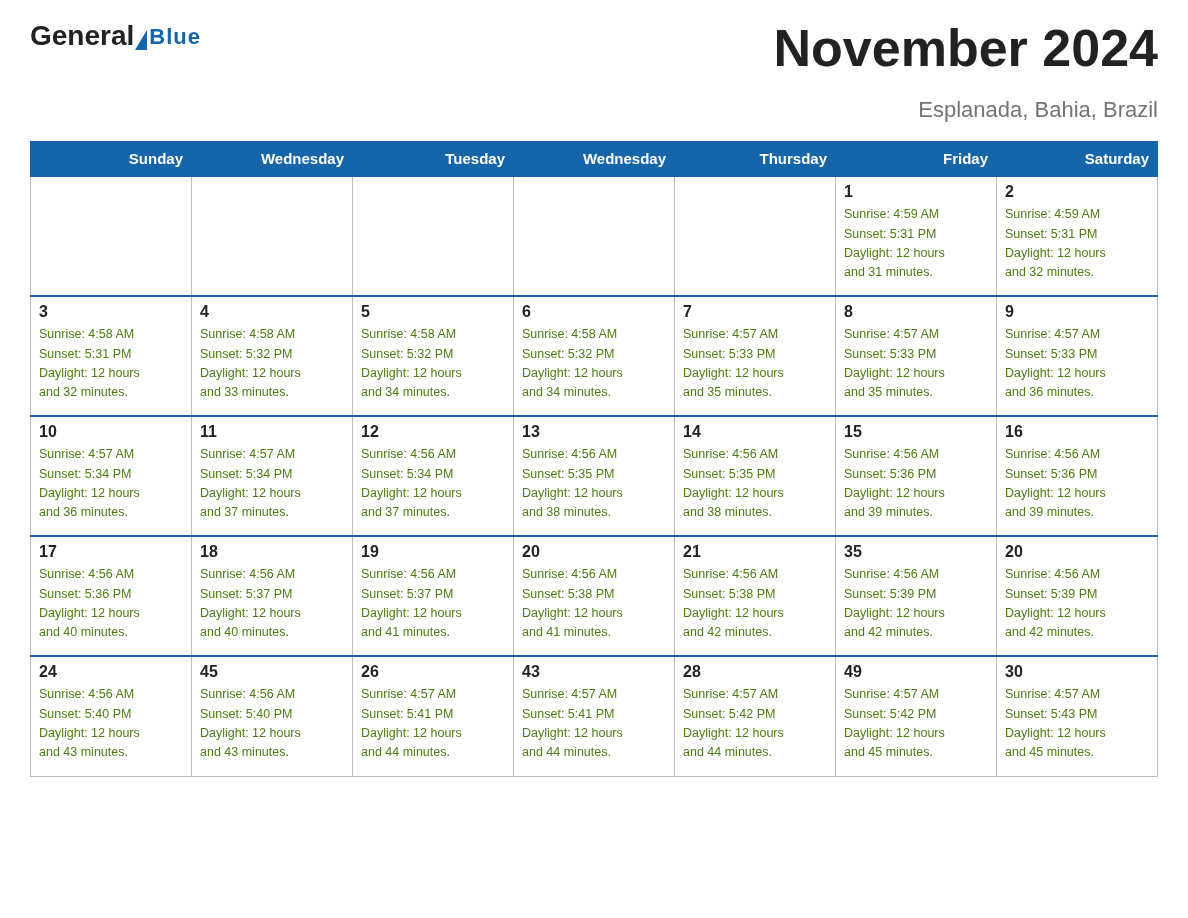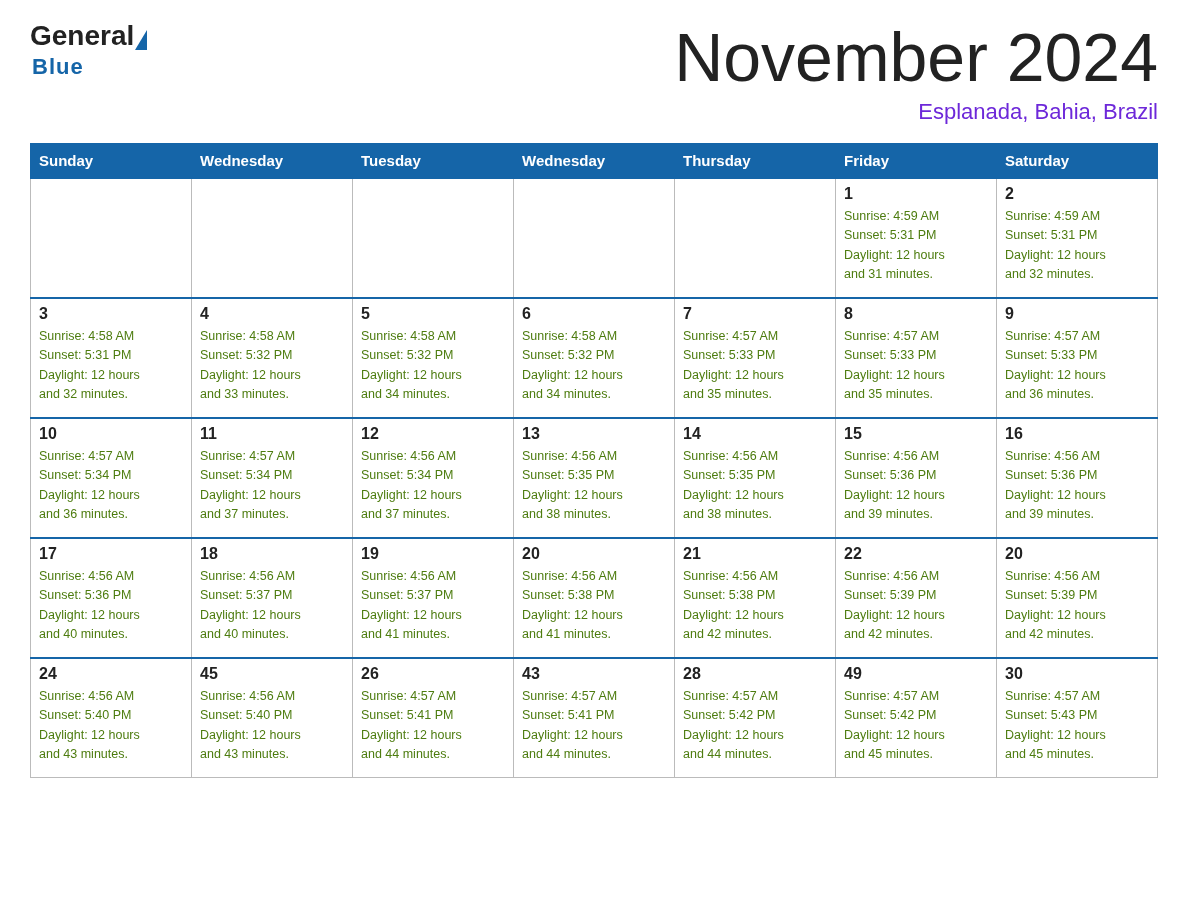--- a/index.html
+++ b/index.html
@@ -12,57 +12,57 @@
       padding: 20px 30px;
     }
     .header {
       display: flex;
       justify-content: space-between;
       align-items: flex-start;
       margin-bottom: 18px;
     }
     .logo {
       display: flex;
-      flex-direction: column;
-      align-items: flex-start;
+      flex-direction: row;
+      align-items: center;
     }
     .logo-blue {
       font-size: 22px;
       font-weight: bold;
       color: #1565a8;
       letter-spacing: 1px;
       margin-top: 2px;
       margin-left: 2px;
     }
     .title-block {
       text-align: right;
     }
     .month-title {
-      font-size: 68px;
-      font-weight: normal;
+      font-size: 52px;
+      font-weight: bold;
       color: #222;
       line-height: 1.1;
     }
     .location {
       font-size: 22px;
-      color: #6d28d9;
-      margin-top: 4px;
+      color: #737373;
+      margin-top: 20px;
     }
     .calendar {
       width: 100%;
       border-collapse: collapse;
       table-layout: fixed;
     }
     .calendar thead th {
       background-color: #1565a8;
       color: #fff;
       font-size: 15px;
       font-weight: bold;
       padding: 8px 8px;
-      text-align: left;
+      text-align: right;
       border: 1px solid #1565a8;
     }
     .calendar tbody td {
       border: 1px solid #bbb;
       vertical-align: top;
       padding: 6px 8px;
       height: 120px;
       background: #fff;
     }
     .calendar tbody tr:first-child td {
@@ -223,21 +223,21 @@
         </td>
         <td>
           <span class="day-number">20</span>
           <div class="day-info">Sunrise: 4:56 AM<br>Sunset: 5:38 PM<br>Daylight: 12 hours<br>and 41 minutes.</div>
         </td>
         <td>
           <span class="day-number">21</span>
           <div class="day-info">Sunrise: 4:56 AM<br>Sunset: 5:38 PM<br>Daylight: 12 hours<br>and 42 minutes.</div>
         </td>
         <td>
-          <span class="day-number">22</span>
+          <span class="day-number">35</span>
           <div class="day-info">Sunrise: 4:56 AM<br>Sunset: 5:39 PM<br>Daylight: 12 hours<br>and 42 minutes.</div>
         </td>
         <td>
           <span class="day-number">20</span>
           <div class="day-info">Sunrise: 4:56 AM<br>Sunset: 5:39 PM<br>Daylight: 12 hours<br>and 42 minutes.</div>
         </td>
       </tr>
       <tr>
         <td>
           <span class="day-number">24</span>

